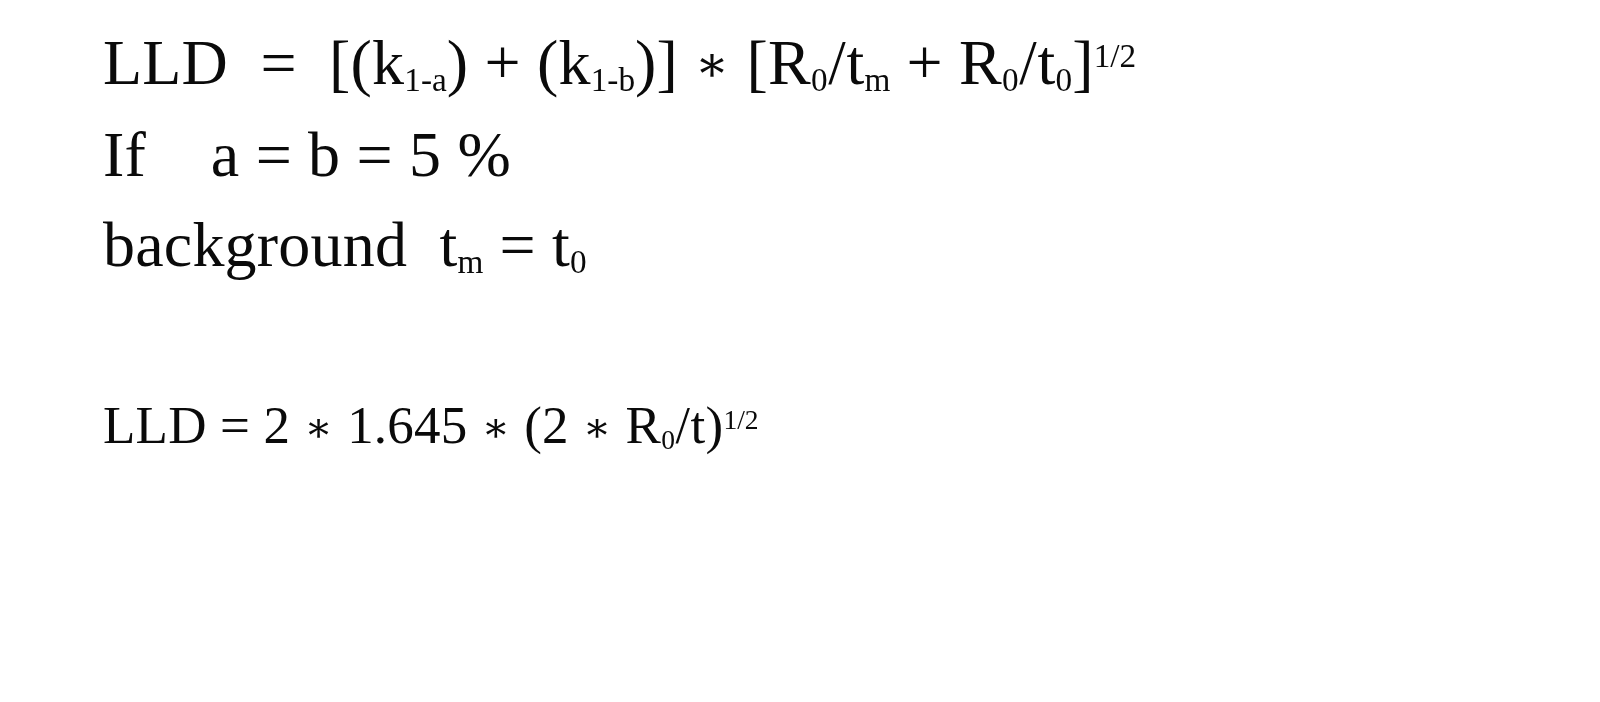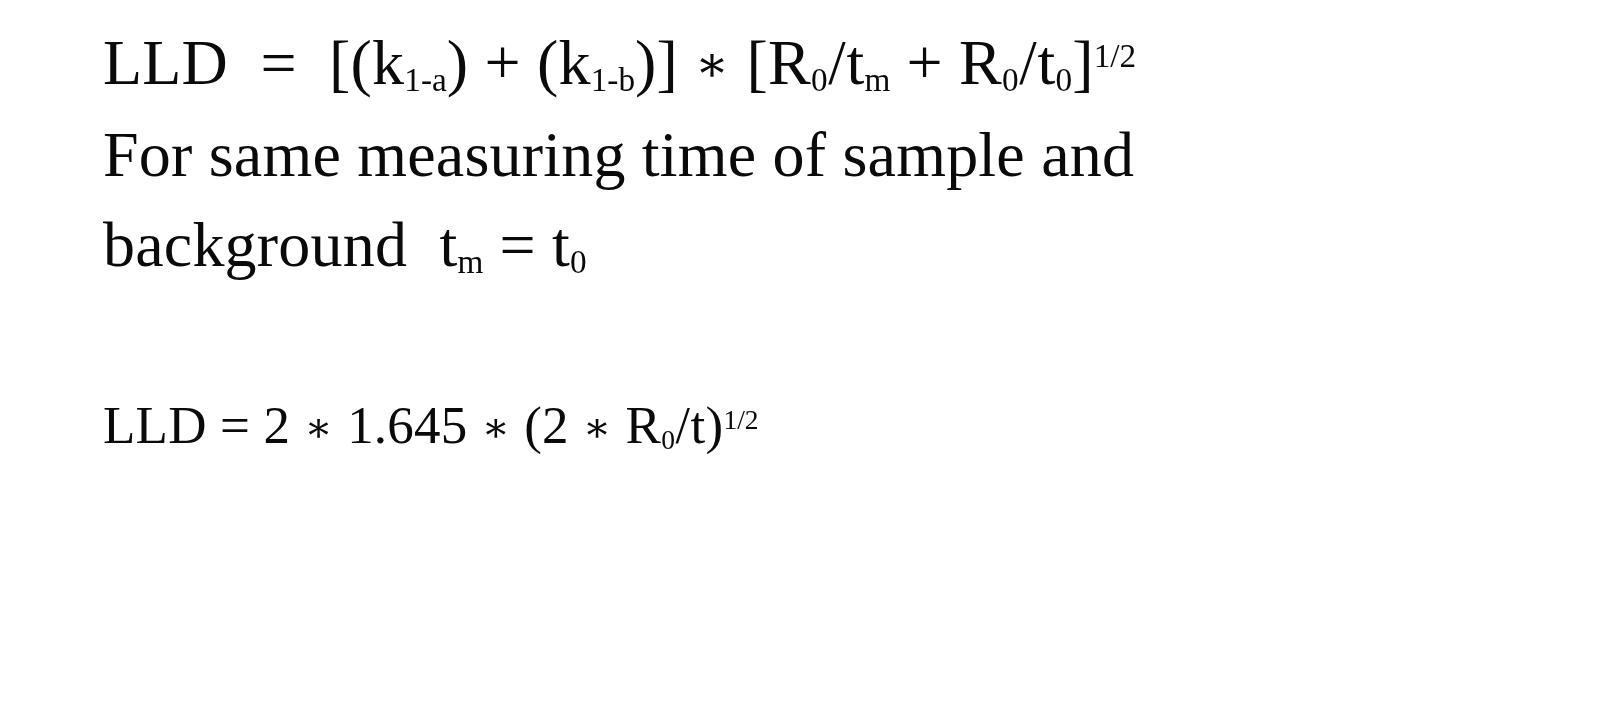--- a/index.html
+++ b/index.html
@@ -72,18 +72,18 @@
     font-size: 0.98em;
     padding: 0 0.01em;
   }
 </style>
 </head>
 <body style="background: rgb(255, 255, 255);">
 
 <div id="slide" style="background: rgb(255, 255, 255);">
   <div class="formula-block" id="formula-block" style="color: rgb(10, 10, 10);">
       <div class="line" title="LLD  =  [(k1-a) + (k1-b)] * [R0/tm + R0/t0]1/2"><span>LLD  =  [(k</span><sub>1-a</sub><span>) + (k</span><sub>1-b</sub><span>)] </span><span class="op-ast">∗</span><span> [R</span><sub>0</sub><span class="slash">/</span><span>t</span><sub>m</sub><span> + R</span><sub>0</sub><span class="slash">/</span><span>t</span><sub>0</sub><span>]</span><sup>1/2</sup></div>
-      <div class="line" title="For same measuring time of sample and"><span>For same measuring time of sample and</span></div>
+      <div class="line" title="If   a = b = 5 %"><span>If    a = b = 5 %</span></div>
       <div class="line" title="background  tm = t0"><span>background  t</span><sub>m</sub><span> = t</span><sub>0</sub></div>
       <div class="line blank" title=""></div>
       <div class="line final" title="LLD = 2 * 1.645 * (2 * R0/t)1/2"><span>LLD = 2 </span><span class="op-ast">∗</span><span> 1.645 </span><span class="op-ast">∗</span><span> (2 </span><span class="op-ast">∗</span><span> R</span><sub>0</sub><span class="slash">/</span><span>t)</span><sup>1/2</sup></div>
     </div>
 </div>
 
 </body></html>

